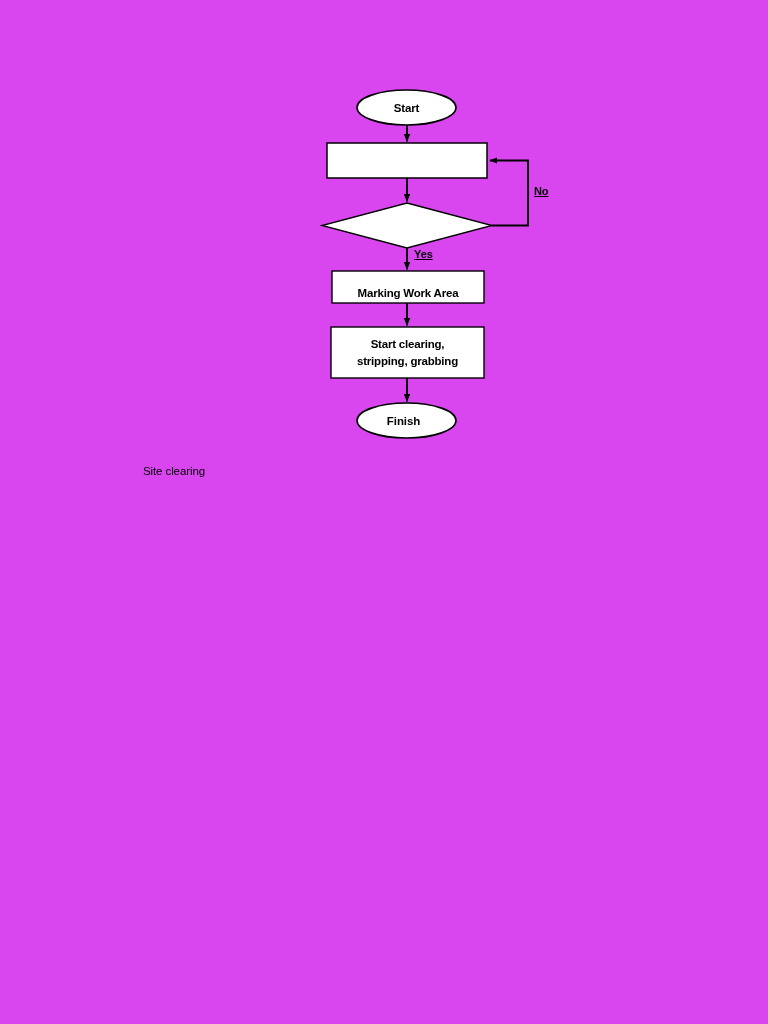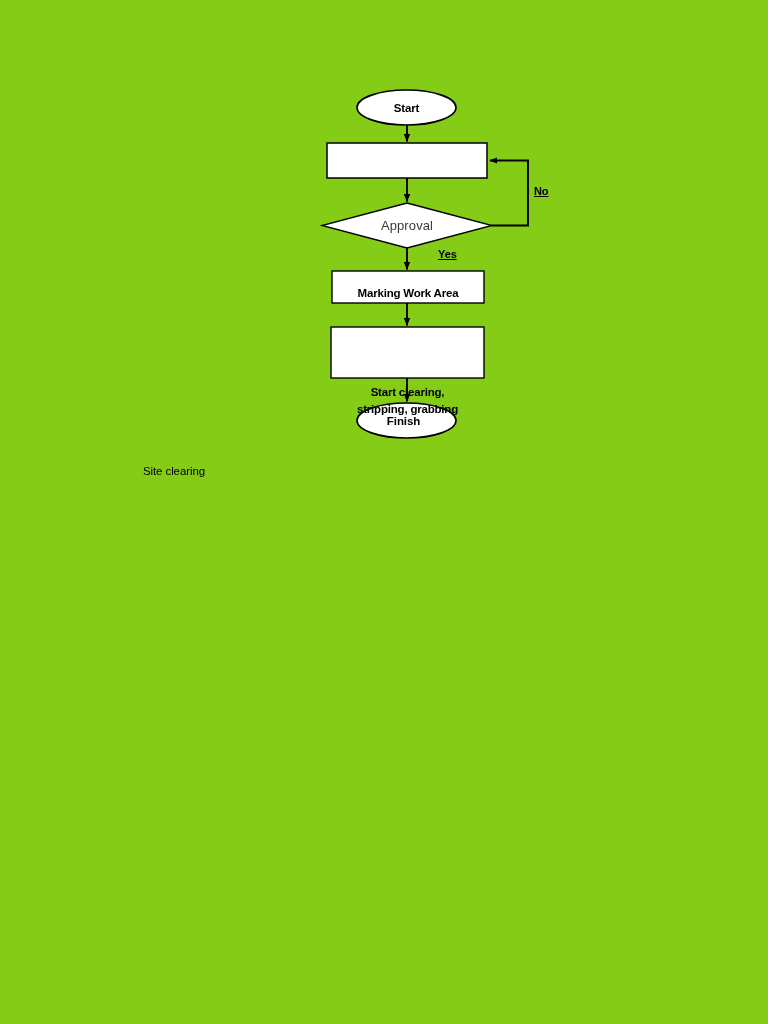--- a/index.html
+++ b/index.html
@@ -14,21 +14,21 @@
     font-family: "Liberation Sans", sans-serif;
     color: #000000;
     overflow: hidden;
   }
 
   #page {
     position: absolute;
     left: 0; top: 0;
     width: 768px;
     height: 1024px;
-    background: #84cc16;
+    background: #d946ef;
   }
 
   
   #flowchart-canvas {
     position: absolute;
     left: 0;
     top: 0;
     width: 768px;
     height: 560px;
   }
@@ -74,26 +74,26 @@
 
   
   #node-start-label   { left: 357px; top: 90px;  width: 99px;  height: 35px; }
   
   #node-site-survey-label { left: 327px; top: 143px; width: 160px; height: 35px; }
   
   #node-approval-label { left: 322px; top: 203px; width: 170px; height: 45px; }
   
   #node-marking-label { left: 332px; top: 271px; width: 152px; height: 44px; }
   
-  #node-clearing-label { left: 331px; top: 327px; width: 153px; height: 51px; margin-top: 48px; }
+  #node-clearing-label { left: 331px; top: 327px; width: 153px; height: 51px; }
   
   #node-finish-label  { left: 354px; top: 403px; width: 99px;  height: 35px; }
 
   #edge-label-no  { left: 534px; top: 185px; }
-  #edge-label-yes { left: 438px; top: 248px; }
+  #edge-label-yes { left: 414px; top: 248px; }
 
   
   #caption {
     position: absolute;
     left: 143px;
     top: 465px;
     font-size: 11.5px;
     font-weight: normal;
     letter-spacing: -0.1px;
     color: #000000;
@@ -132,21 +132,20 @@
     <line x1="407" y1="248" x2="407" y2="269.5" stroke="#000000" stroke-width="1.9" marker-end="url(#arrowhead)"></line>
 
     <line x1="407" y1="303" x2="407" y2="325.5" stroke="#000000" stroke-width="1.9" marker-end="url(#arrowhead)"></line>
 
     <line x1="407" y1="378" x2="407" y2="401.5" stroke="#000000" stroke-width="1.9" marker-end="url(#arrowhead)"></line>
   </svg>
 
   <div class="node-label lbl-terminator" id="node-start-label">Start</div>
 
 
-  <div class="node-label lbl-decision" id="node-approval-label">Approval</div>
 
   <div class="node-label lbl-process" id="node-marking-label">Marking Work Area</div>
 
   <div class="node-label lbl-process" id="node-clearing-label">Start clearing,
 stripping, grabbing</div>
 
   <div class="node-label lbl-terminator" id="node-finish-label">Finish</div>
 
   <div class="edge-label" id="edge-label-no">No</div>
 

